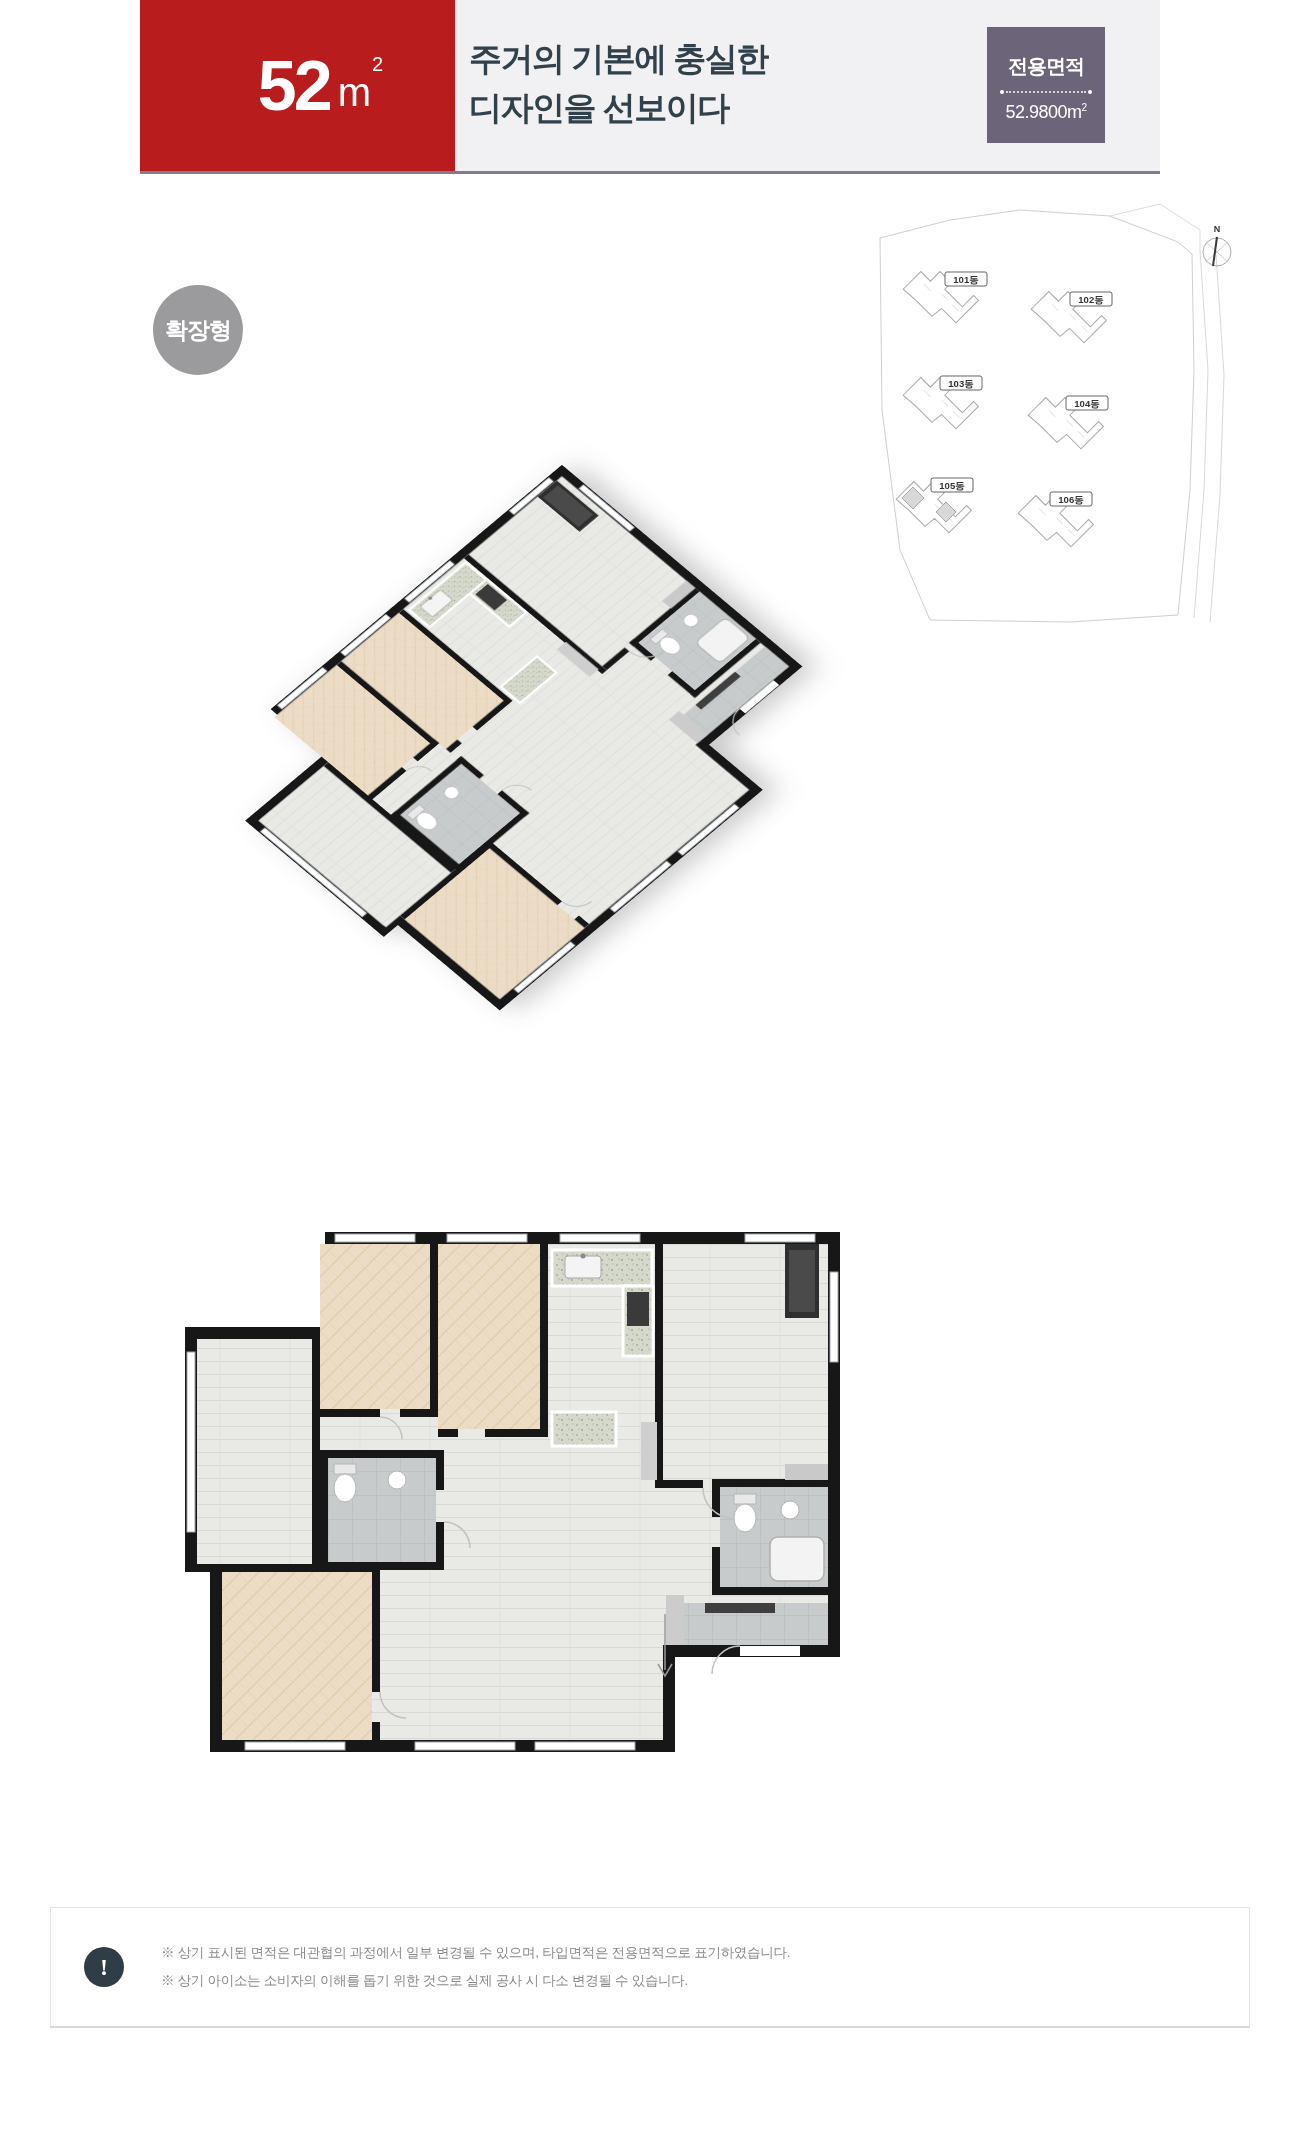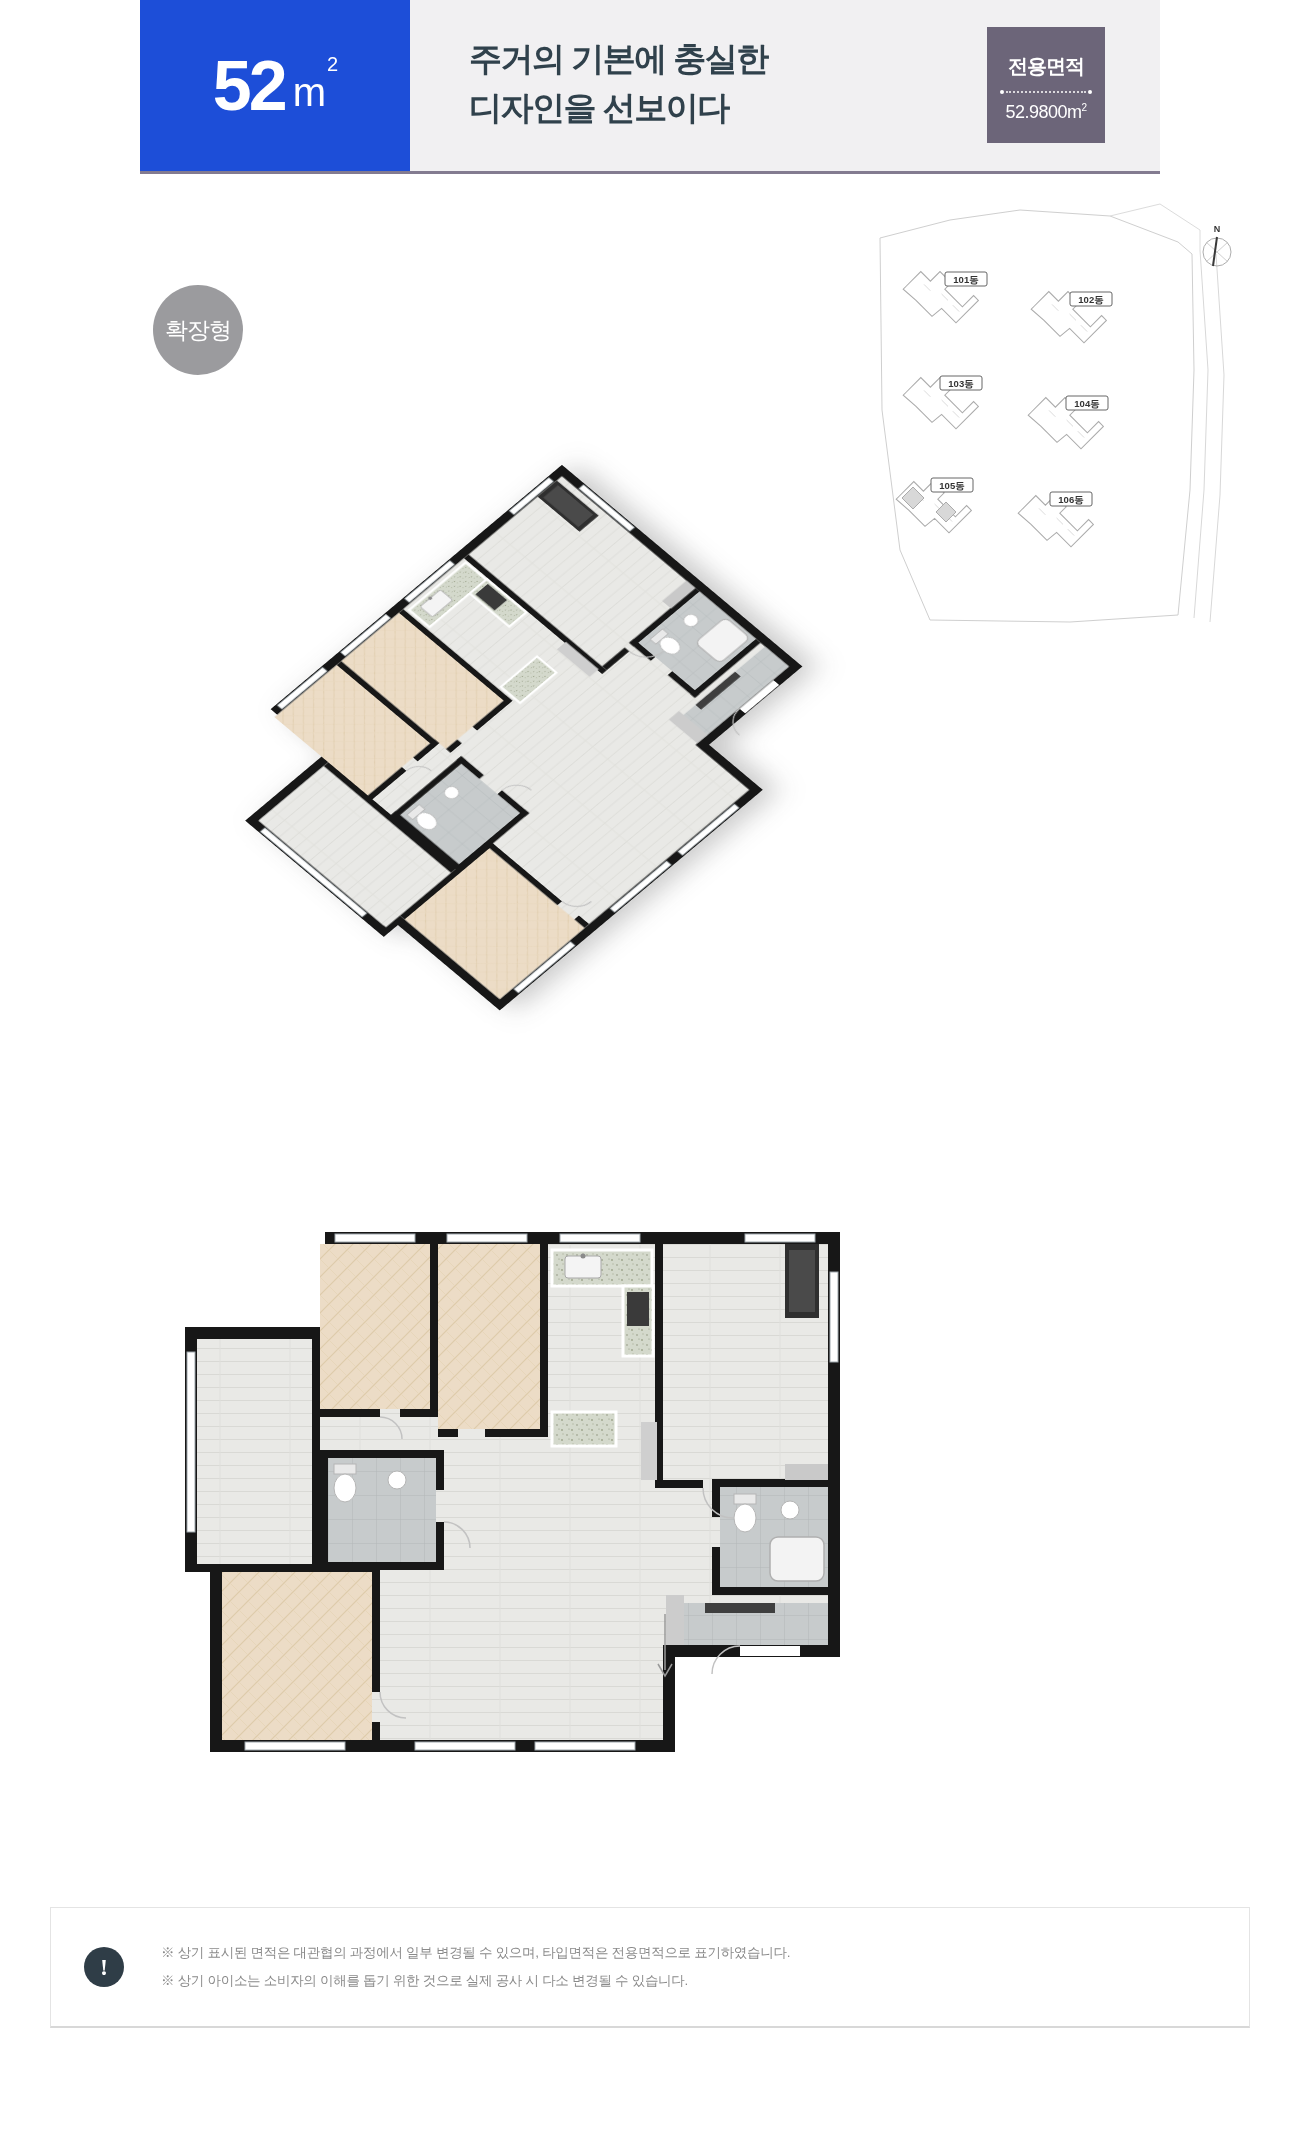--- a/index.html
+++ b/index.html
@@ -7,22 +7,22 @@
     width:1300px; height:2149px; position:relative; background:#ffffff;
     font-family:"Liberation Sans", sans-serif; overflow:hidden;
   }
   
   .header {
     position:absolute; left:140px; top:0; width:1020px; height:171px;
     background:#f1f0f2; border-bottom:3px solid #837b90; box-sizing:content-box;
   }
   .size-box {
     position:absolute; left:0; top:0; width:270px; height:171px;
-    background:#1d4ed8; color:#fff;
-    display:flex; align-items:center; justify-content:center;
+    background:#b91c1c; color:#fff;
+    display:flex; align-items:center; justify-content:center;padding-left:45px;
   }
   .size-number { font-size:70px; font-weight:bold; letter-spacing:-3px; line-height:1; }
   .size-unit { font-size:40px; font-weight:normal; line-height:1; margin-left:8px; position:relative; top:6px;}
   .size-unit sup { font-size:20px; position:relative; top:-20px; left:1px; }
   .header-title {
     position:absolute; left:329px; top:34px;
     font-size:33px; line-height:49px; font-weight:bold;
     color:#30414c; letter-spacing:-1.5px; white-space:nowrap;
   }
   .area-box {
@@ -33,21 +33,21 @@
   .area-divider { display:flex; align-items:center; margin:10px 13px 8px 13px; height:4px; }
   .area-divider .dot { width:4px; height:4px; border-radius:50%; background:#fff; }
   .area-divider .dash { flex:1; border-top:2px dotted rgba(255,255,255,0.75); margin:0 2px; height:0; }
   .area-value { font-size:18px; font-weight:normal; letter-spacing:-0.5px; }
   .area-value sup { font-size:10px; }
   
   .badge {
     position:absolute; left:153px; top:285px; width:90px; height:90px;
     border-radius:50%; background:#9b9b9e; color:#ffffff;
     display:flex; align-items:center; justify-content:center;
-    font-size:23px; font-weight:normal; letter-spacing:-1px; cursor:pointer;
+    font-size:23px; font-weight:bold; letter-spacing:-1px; cursor:pointer;
   }
   
   .site-plan { position:absolute; left:860px; top:190px; width:400px; height:440px; }
   .site-plan text { font-weight:bold; fill:#333; }
   
   .iso-wrap { position:absolute; left:193px; top:395px; width:670px; height:690px; }
   .iso-inner {
     position:absolute; left:0; top:85px; width:670px; height:520px;
     transform: rotateX(33deg) rotateZ(-45deg) scale(0.8);
     transform-origin:50% 50%;

